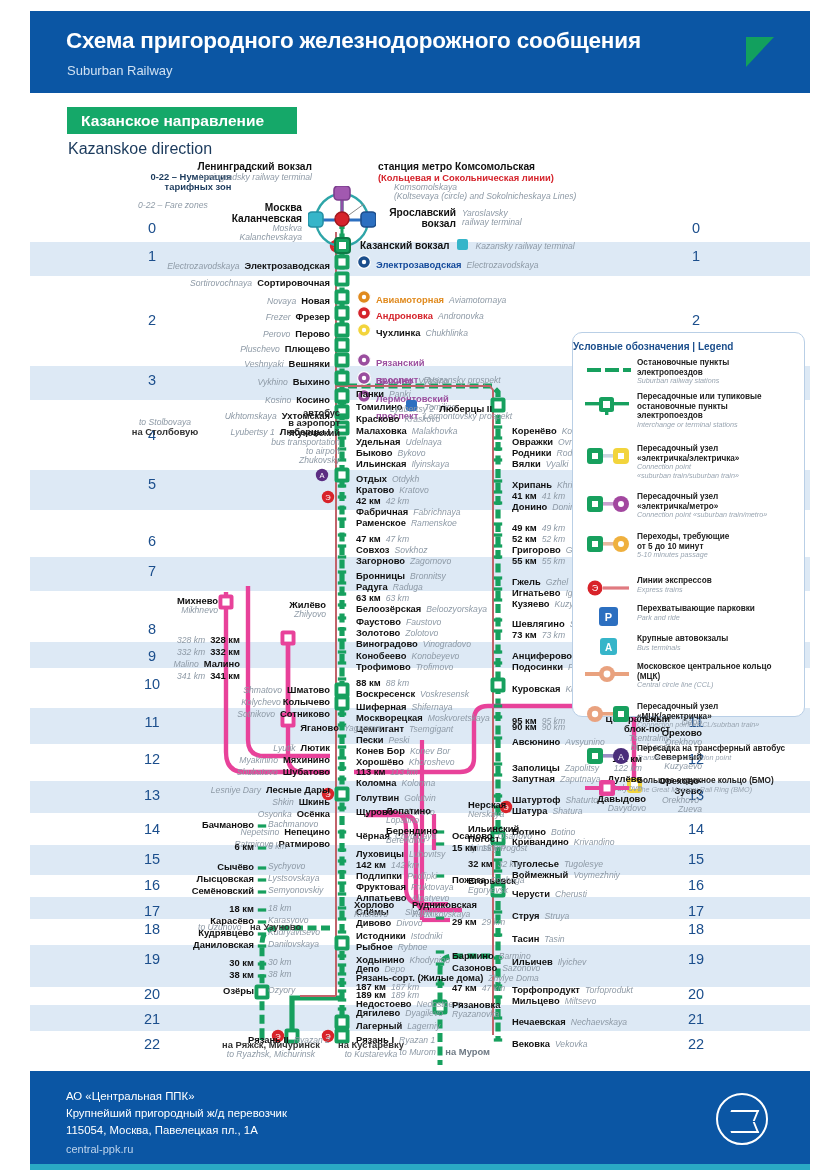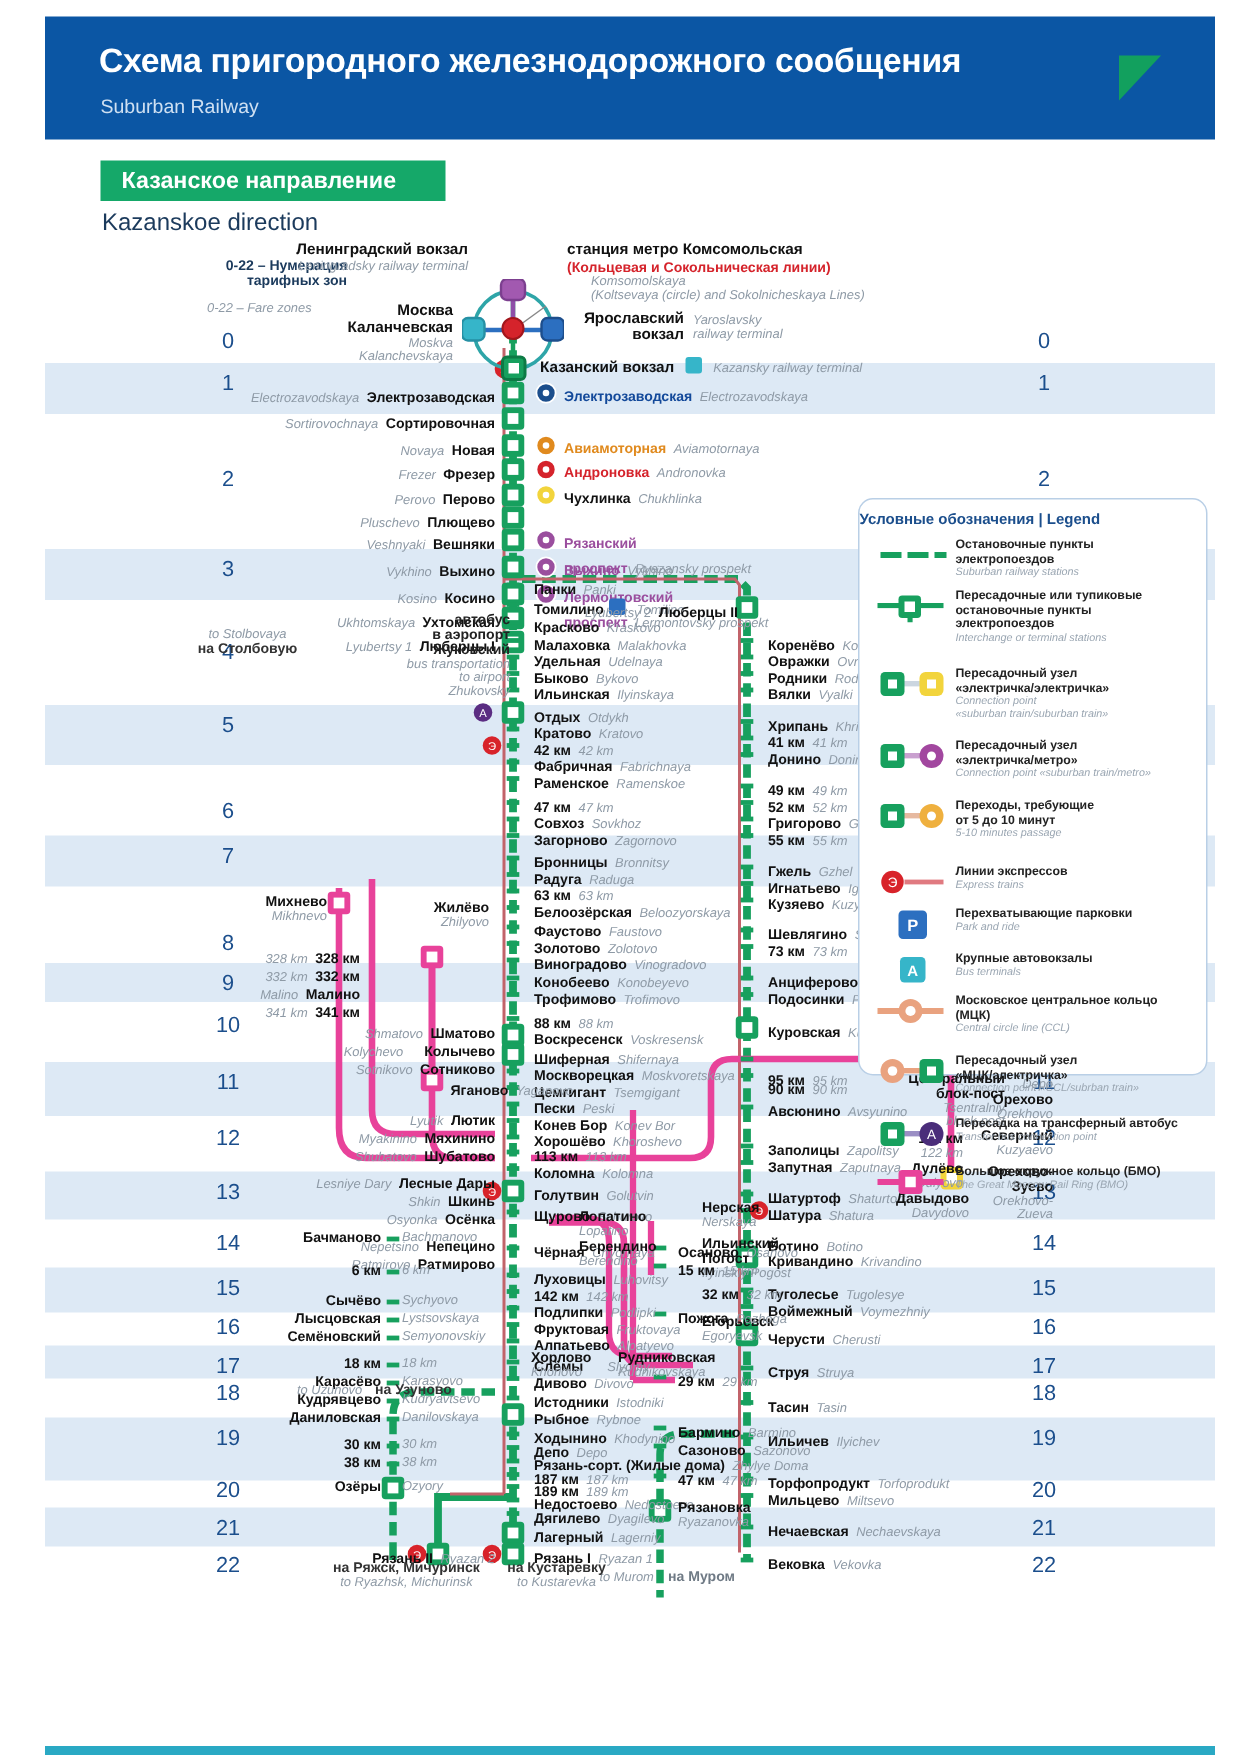--- a/index.html
+++ b/index.html
@@ -705,21 +705,21 @@
         </div>
         <div class="lbl right" style="left: 226px; top: 440px; width: 70px;">
           <div class="s10 ru" style="white-space: pre-line;">Жилёво</div>
           <div class="s9 en" style="white-space: pre-line;">Zhilyovo</div>
         </div>
         <div class="lbl right" style="left: 102px; top: 470px; width: 108px;"><span class="s9 en">328 km</span><span class="s10 ru" style="margin-left: 5px;">328 км</span></div>
         <div class="lbl right" style="left: 102px; top: 482px; width: 108px;"><span class="s9 en">332 km</span><span class="s10 ru" style="margin-left: 5px;">332 км</span></div>
         <div class="lbl right" style="left: 102px; top: 494px; width: 108px;"><span class="s9 en">Malino</span><span class="s10 ru" style="margin-left: 5px;">Малино</span></div>
         <div class="lbl right" style="left: 102px; top: 506px; width: 108px;"><span class="s9 en">341 km</span><span class="s10 ru" style="margin-left: 5px;">341 км</span></div>
         <div class="lbl right" style="left: 176px; top: 520px; width: 124px;"><span class="s9 en">Shmatovo</span><span class="s10 ru" style="margin-left: 5px;">Шматово</span></div>
-        <div class="lbl right" style="left: 176px; top: 532px; width: 124px;"><span class="s9 en">Kolychevo</span><span class="s10 ru" style="margin-left: 14px;">Колычево</span></div>
+        <div class="lbl right" style="left: 176px; top: 532px; width: 124px;"><span class="s9 en">Kolychevo</span><span class="s10 ru" style="margin-left: 2px;">Колычево</span></div>
         <div class="lbl right" style="left: 176px; top: 544px; width: 124px;"><span class="s9 en">Sotnikovo</span><span class="s10 ru" style="margin-left: 5px;">Сотниково</span></div>
         <div class="lbl right" style="left: 240px; top: 558px; width: 112px;"><span class="s10 ru">Яганово</span><span class="s9 en" style="margin-left: 5px;">Yaganovo</span></div>
         <div class="lbl right" style="left: 176px; top: 578px; width: 124px;"><span class="s9 en">Lyutik</span><span class="s10 ru" style="margin-left: 5px;">Лютик</span></div>
         <div class="lbl right" style="left: 176px; top: 590px; width: 124px;"><span class="s9 en">Myakinino</span><span class="s10 ru" style="margin-left: 5px;">Мяхинино</span></div>
         <div class="lbl right" style="left: 176px; top: 602px; width: 124px;"><span class="s9 en">Shubatovo</span><span class="s10 ru" style="margin-left: 5px;">Шубатово</span></div>
         <div class="lbl right" style="left: 172px; top: 620px; width: 128px;"><span class="s9 en">Lesniye Dary</span><span class="s10 ru" style="margin-left: 5px;">Лесные Дары</span></div>
         <div class="lbl right" style="left: 172px; top: 632px; width: 128px;"><span class="s9 en">Shkin</span><span class="s10 ru" style="margin-left: 5px;">Шкинь</span></div>
         <div class="lbl right" style="left: 172px; top: 644px; width: 128px;"><span class="s9 en">Osyonka</span><span class="s10 ru" style="margin-left: 5px;">Осёнка</span></div>
         <div class="lbl right" style="left: 172px; top: 662px; width: 128px;"><span class="s9 en">Nepetsino</span><span class="s10 ru" style="margin-left: 5px;">Непецино</span></div>
         <div class="lbl right" style="left: 172px; top: 674px; width: 128px;"><span class="s9 en">Ratmirovo</span><span class="s10 ru" style="margin-left: 5px;">Ратмирово</span></div>
@@ -1034,15 +1034,24 @@
             <div class="tx">
               <div class="t1" style="white-space: pre-line;">Большое окружное кольцо (БМО)</div>
               <div class="t2" style="white-space: pre-line;">The Great Moscow Rail Ring (BMO)</div>
             </div>
           </div>
         </div>
     </div>
 
   </div>
 
+  <div class="footer">
+    <div class="ftxt">
+      <div>АО «Центральная ППК»</div>
+      <div>Крупнейший пригородный ж/д перевозчик</div>
+      <div>115054, Москва, Павелецкая пл., 1А</div>
+    </div>
+    <div class="furl">central-ppk.ru</div>
+    <div class="logo"></div>
+  </div>
   <div class="footer-strip"></div>
 
 </div>
 
 </body></html>

